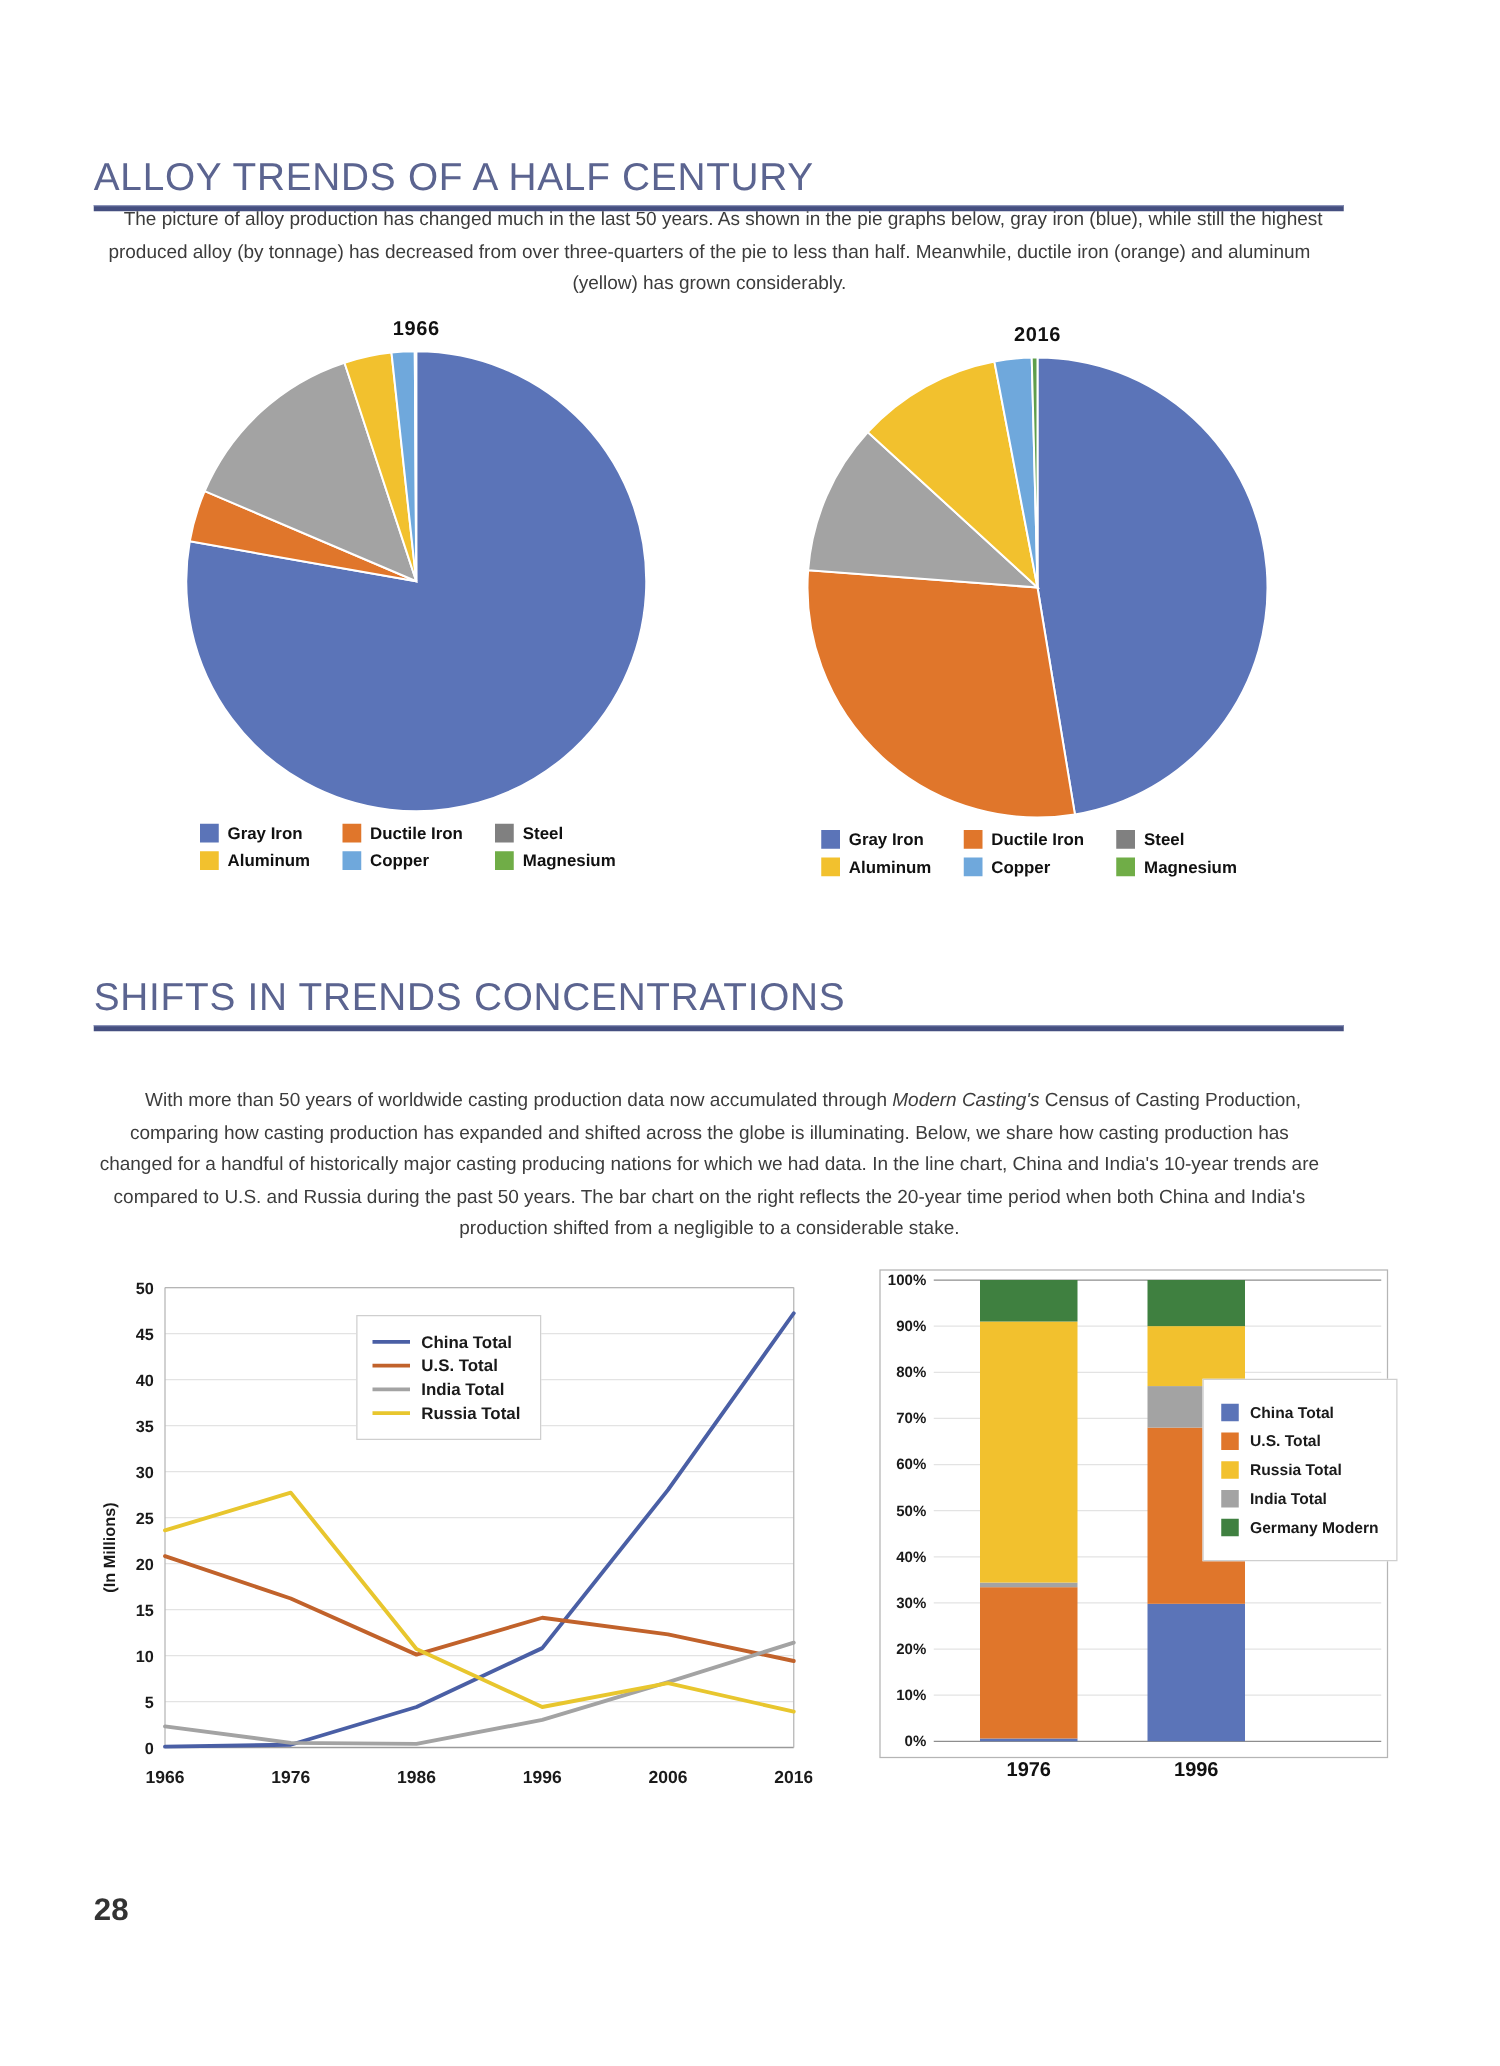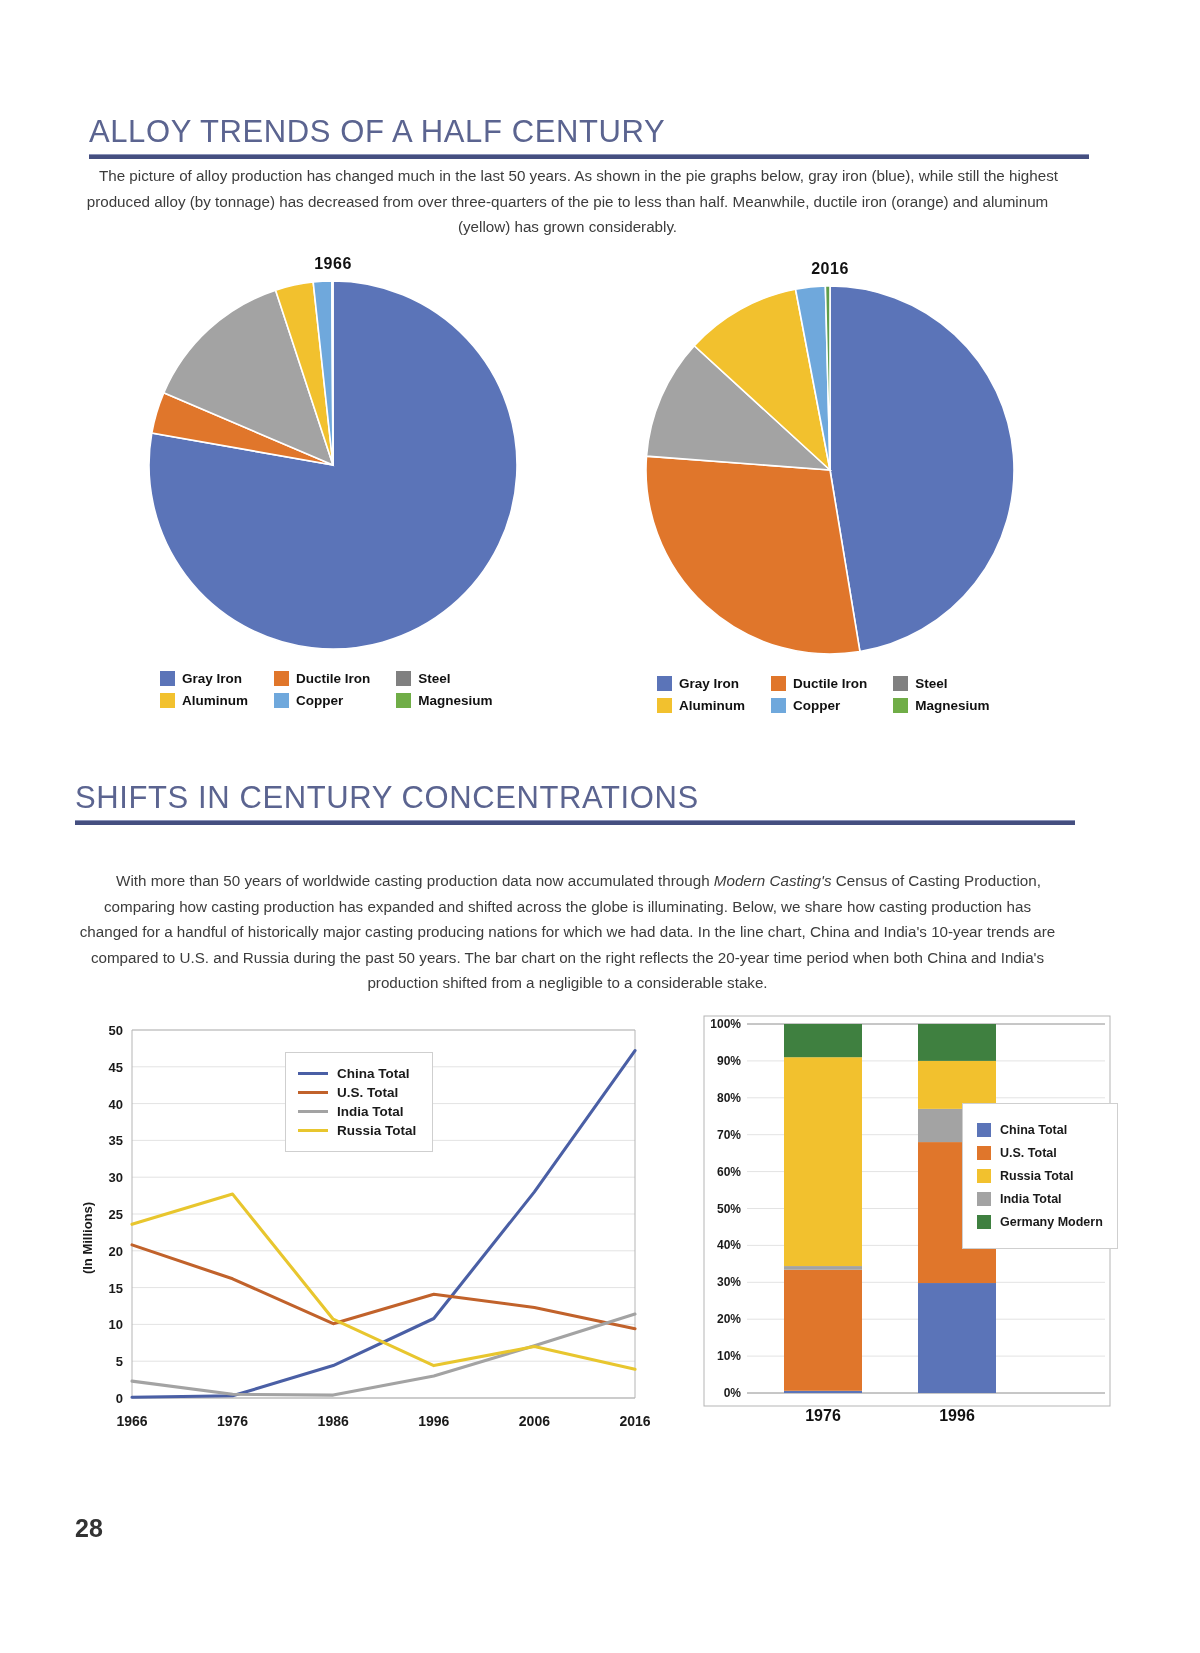--- a/index.html
+++ b/index.html
@@ -58,21 +58,21 @@
     margin-bottom:6px;
   }
   .pie-svg { display:block; margin:0 auto; }
 
   .pie-legend {
     display:grid;
     grid-template-columns:repeat(3, auto);
     justify-content:start;
     column-gap:26px;
     row-gap:7px;
-    margin-top:20px;
+    margin-top:8px;
   }
   .leg-item { display:flex; align-items:center; gap:7px; }
   .leg-sw { width:15px; height:15px; display:inline-block; flex:0 0 auto; }
   .leg-tx { font-size:13.5px; font-weight:bold; color:#111; white-space:nowrap; }
 
   
   .chart-panel { position:absolute; }
   .axis-label-y {
     position:absolute;
     font-size:12.5px; font-weight:bold; color:#111;
@@ -117,21 +117,21 @@
     color:#4a4a4a;
   }
   .footer .pg { font-size:25px; font-weight:bold; color:#333; letter-spacing:0px; }
   .footer .ft { font-size:16px; color:#4a4a4a; letter-spacing:0.2px; margin-left:8px; }
 </style>
 </head>
 <body>
 
 <div class="page">
 
-  <div class="section-head" style="top:116px;margin-left:14px;">
+  <div class="section-head" style="top:126px;">
     <div class="title">ALLOY TRENDS OF A HALF CENTURY</div>
     <div class="rule"></div>
   </div>
 
   <div class="para" style="top:163px;">
     <span class="ind"></span><span>The picture of alloy production has changed much in the last 50 years. As shown in the pie graphs below, gray iron (blue), while still the highest produced alloy (by tonnage) has decreased from over three-quarters of the pie to less than half. Meanwhile, ductile iron (orange) and aluminum (yellow) has grown considerably.</span>
   </div>
 
   <div class="pie-block" style="left:148px; top:255px; width:370px;">
     <div class="pie-title">1966</div>
@@ -207,21 +207,21 @@
         <span class="leg-tx">Copper</span>
       </div>
       <div class="leg-item">
         <span class="leg-sw" style="background:#70ad47"></span>
         <span class="leg-tx">Magnesium</span>
       </div>
     </div>
   </div>
 
   <div class="section-head" style="top:782px;">
-    <div class="title">SHIFTS IN CENTURY CONCENTRATIONS</div>
+    <div class="title">SHIFTS IN TRENDS CONCENTRATIONS</div>
     <div class="rule"></div>
   </div>
 
   <div class="para" style="top:868px;">
     <span class="ind"></span><span>With more than 50 years of worldwide casting production data now accumulated through </span><i>Modern Casting's</i><span> Census of Casting Production, comparing how casting production has expanded and shifted across the globe is illuminating. Below, we share how casting production has changed for a handful of historically major casting producing nations for which we had data. In the line chart, China and India's 10-year trends are compared to U.S. and Russia during the past 50 years. The bar chart on the right reflects the 20-year time period when both China and India's production shifted from a negligible to a considerable stake.</span>
   </div>
 
   <div class="chart-panel" style="left:70px; top:1008px; width:580px; height:440px;">
     <div class="axis-label-y" style="left:12px; top:1255px; position:fixed;"></div>
     <svg width="580" height="440" viewBox="0 0 580 440">

